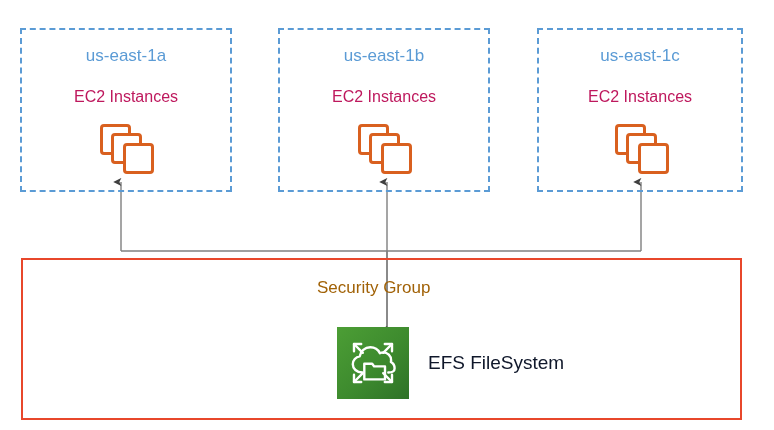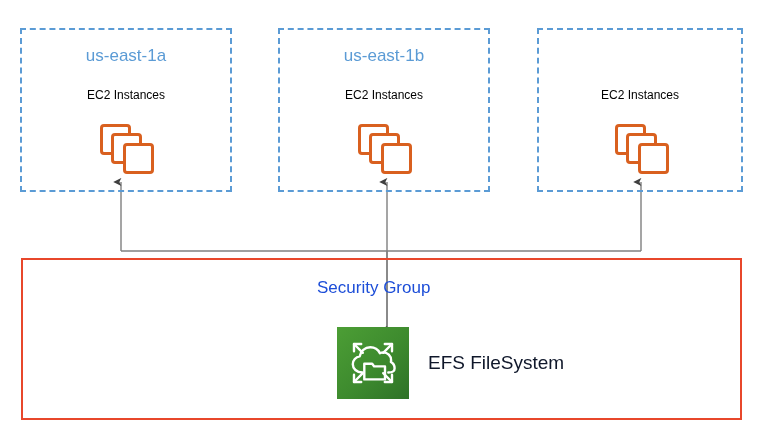--- a/index.html
+++ b/index.html
@@ -34,22 +34,22 @@
     color: #5B9BD5;
     font-size: 17px;
     font-family: "Liberation Sans", sans-serif;
     white-space: nowrap;
   }
   .az-subtitle {
     position: absolute;
     left: 0;
     right: 0;
     text-align: center;
-    color: #000000;
-    font-size: 12px;
+    color: #be185d;
+    font-size: 16px;
     font-family: "Liberation Sans", sans-serif;
     white-space: nowrap;
   }
 
   
   .ec2-icon {
     position: absolute;
     width: 56px;
     height: 50px;
   }
@@ -68,21 +68,21 @@
 
   
   .sg-box {
     position: absolute;
     box-sizing: border-box;
     border: 2px solid #E8472B;
     background: transparent;
   }
   .sg-label {
     position: absolute;
-    color: #1d4ed8;
+    color: #a16207;
     font-size: 17px;
     font-family: "Liberation Sans", sans-serif;
     white-space: nowrap;
   }
 
   
   .efs-icon {
     position: absolute;
     width: 72px;
     height: 72px;
@@ -145,20 +145,21 @@
     <div class="az-title" style="top:16px;">us-east-1b</div>
     <div class="az-subtitle" style="top:58px;">EC2 Instances</div>
     <div class="ec2-icon" style="left:78px; top:94px;">
       <div class="ec2-sq s1"></div>
       <div class="ec2-sq s2"></div>
       <div class="ec2-sq s3"></div>
     </div>
   </div>
 
   <div class="az-box" style="left:537px; top:28px; width:206px; height:164px;">
+    <div class="az-title" style="top:16px;">us-east-1c</div>
     <div class="az-subtitle" style="top:58px;">EC2 Instances</div>
     <div class="ec2-icon" style="left:76px; top:94px;">
       <div class="ec2-sq s1"></div>
       <div class="ec2-sq s2"></div>
       <div class="ec2-sq s3"></div>
     </div>
   </div>
 
   <div class="sg-box" style="left:21px; top:258px; width:721px; height:162px;"></div>
   <div class="sg-label" style="left:317px; top:278px;">Security Group</div>

